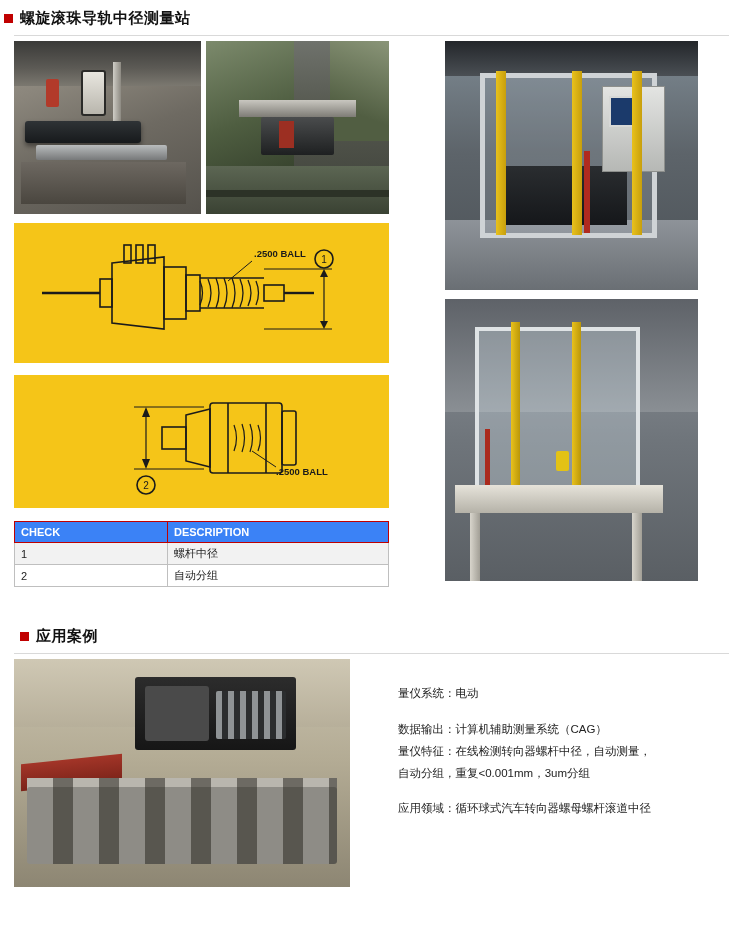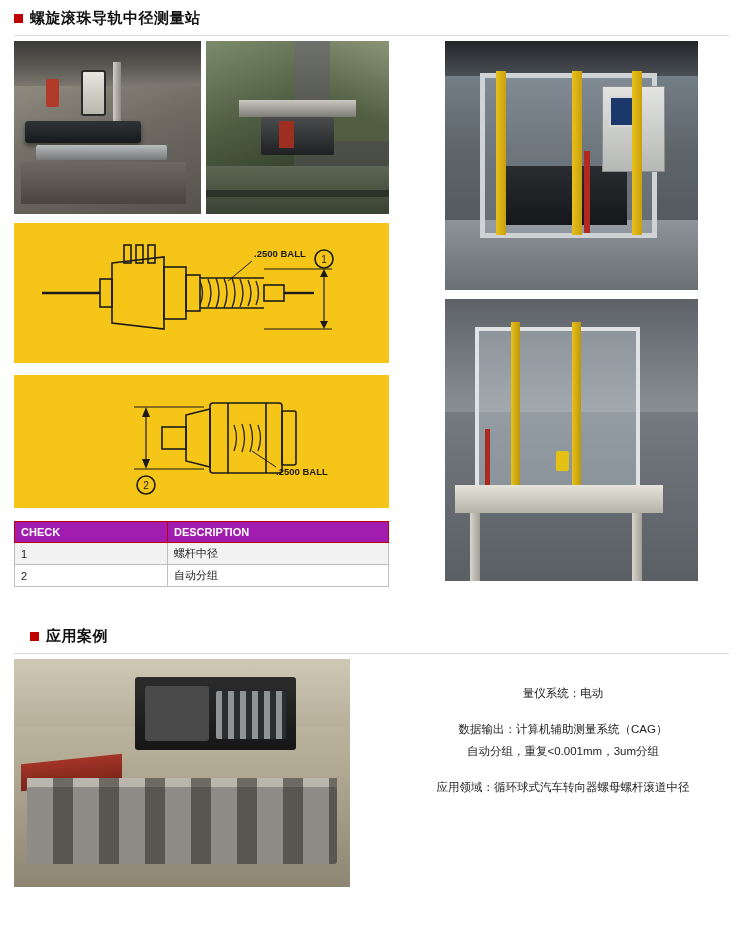--- a/index.html
+++ b/index.html
@@ -14,21 +14,21 @@
     color: #1a1a1a;
     position: relative;
     overflow: hidden;
   }
 
   
   .section-head {
     display: flex;
     align-items: center;
     gap: 7px;
-    padding-left: 14px;
+    padding-left: 4px;
   }
   .section-head .bullet {
     width: 9px;
     height: 9px;
     background: #c00000;
     display: inline-block;
     flex: 0 0 auto;
   }
   .section-head .title {
     font-size: 15px;
@@ -261,21 +261,21 @@
   
   #check-table {
     position: absolute;
     left: 14px;
     top: 521px;
     width: 375px;
     border-collapse: collapse;
     font-size: 11px;
   }
   #check-table th {
-    background: #a21caf;
+    background: #3b82f6;
     color: #ffffff;
     font-weight: bold;
     text-align: left;
     padding: 4px 6px;
     border: 1px solid #c00000;
     font-size: 11px;
   }
   #check-table td {
     border: 1px solid #bfbfbf;
     padding: 3px 6px;
@@ -294,21 +294,21 @@
     font-size: 11.5px;
     line-height: 1.9;
     color: #222;
   }
   #app-text .app-title {
     font-size: 12.5px;
     font-weight: bold;
     margin-bottom: 14px;
     color: #111;
   }
-  #app-text .para { margin-bottom: 14px; text-align: center; }
+  #app-text .para { margin-bottom: 14px; }
   #app-text .line { white-space: pre-wrap; }
 </style>
 </head>
 <body>
 
 <div class="section-head" id="head1">
   <span class="bullet"></span>
   <span class="title">螺旋滚珠导轨中径测量站</span>
 </div>
 <div class="head-rule" id="rule1"></div>
@@ -480,18 +480,19 @@
     <div class="partrow"></div>
   </div>
 </div>
 
 <div id="app-text">
   <div class="para">
     <div class="line">量仪系统：电动</div>
   </div>
   <div class="para">
     <div class="line">数据输出：计算机辅助测量系统（CAG）</div>
+    <div class="line">量仪特征：在线检测转向器螺杆中径，自动测量，</div>
     <div class="line">自动分组，重复&lt;0.001mm，3um分组</div>
   </div>
   <div class="para">
     <div class="line">应用领域：循环球式汽车转向器螺母螺杆滚道中径</div>
   </div>
 </div>
 
 </body></html>

